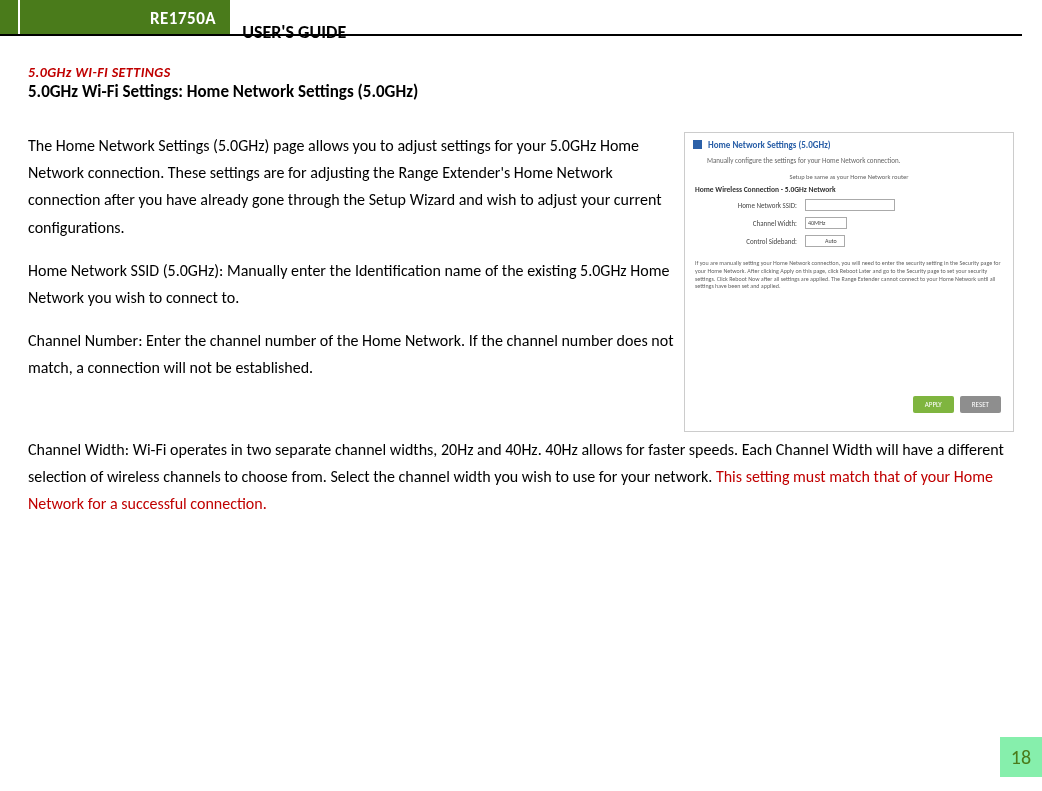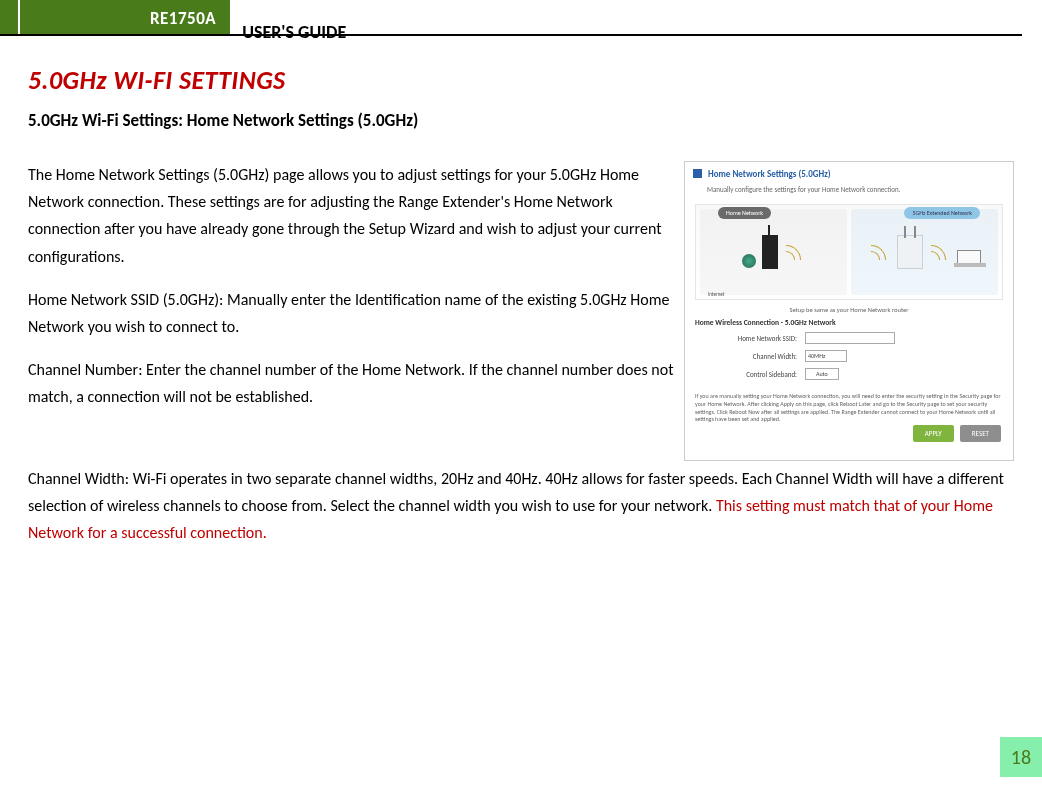--- a/index.html
+++ b/index.html
@@ -41,22 +41,22 @@
     align-items: center;
     margin-top: 24px;
   }
   .content {
     padding: 28px 28px 0 28px;
   }
   .section-title {
     color: #c00000;
     font-style: italic;
     font-weight: bold;
-    font-size: 26px;
-    margin-bottom: 14px;
+    font-size: 14px;
+    margin-bottom: 0;
     letter-spacing: 0.4px;
   }
   .sub-title {
     font-weight: bold;
     font-size: 17px;
     margin-bottom: 30px;
   }
   .body-row {
     display: flex;
     gap: 8px;
@@ -252,53 +252,35 @@
       <p>Channel Number: Enter the channel number of the Home Network. If the channel number does not match, a connection will not be established.</p>
     </div>
 
     <div class="figure">
       <div class="fig-title">
         <div class="blue-sq"></div>
         <span>Home Network Settings (5.0GHz)</span>
       </div>
       <div class="fig-sub">Manually configure the settings for your Home Network connection.</div>
 
-      <div class="diagram">
-        <div class="net-box left">
-          <div class="pill dark">Home Network</div>
-          <div style="display:flex;flex-direction:column;align-items:center;">
-            <div class="globe"></div>
-            <div class="inet-label">Internet</div>
-          </div>
-          <div class="router"></div>
-          <div class="wifi-curves"></div>
-        </div>
-        <div class="net-box right">
-          <div class="pill blue">5GHz Extended Network</div>
-          <div class="wifi-curves"></div>
-          <div class="extender"></div>
-          <div class="wifi-curves"></div>
-          <div class="laptop"></div>
-        </div>
-      </div>
       <div class="diag-caption">Setup be same as your Home Network router</div>
       <div class="conn-title">Home Wireless Connection - 5.0GHz Network</div>
 
       <div class="form-rows">
         <div class="form-row">
           <div class="lbl">Home Network SSID:</div>
           <div class="tiny-input w1"></div>
         </div>
         <div class="form-row">
           <div class="lbl">Channel Width:</div>
           <div class="tiny-input w2" style="font-size:6px;padding:1px 2px;">40MHz</div>
         </div>
         <div class="form-row">
           <div class="lbl">Control Sideband:</div>
-          <div class="tiny-input w3" style="font-size:6px;padding:1px 10px;">Auto</div>
+          <div class="tiny-input w3" style="font-size:6px;padding:1px 19px;">Auto</div>
         </div>
       </div>
 
       <div class="fine-print">If you are manually setting your Home Network connection, you will need to enter the security setting in the Security page for your Home Network. After clicking Apply on this page, click Reboot Later and go to the Security page to set your security settings. Click Reboot Now after all settings are applied. The Range Extender cannot connect to your Home Network until all settings have been set and applied.</div>
 
       <div class="btn-row">
         <div class="fbtn apply">APPLY</div>
         <div class="fbtn reset">RESET</div>
       </div>
     </div>

